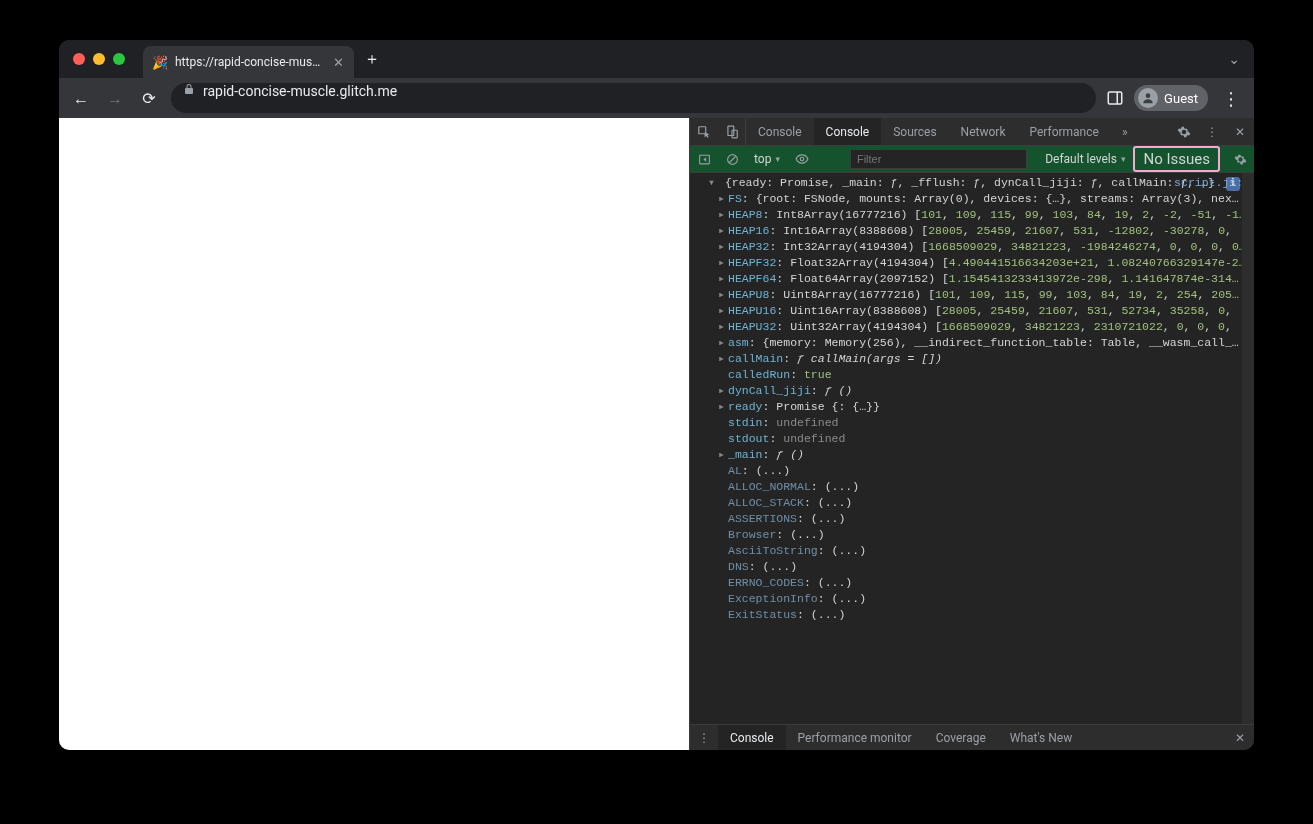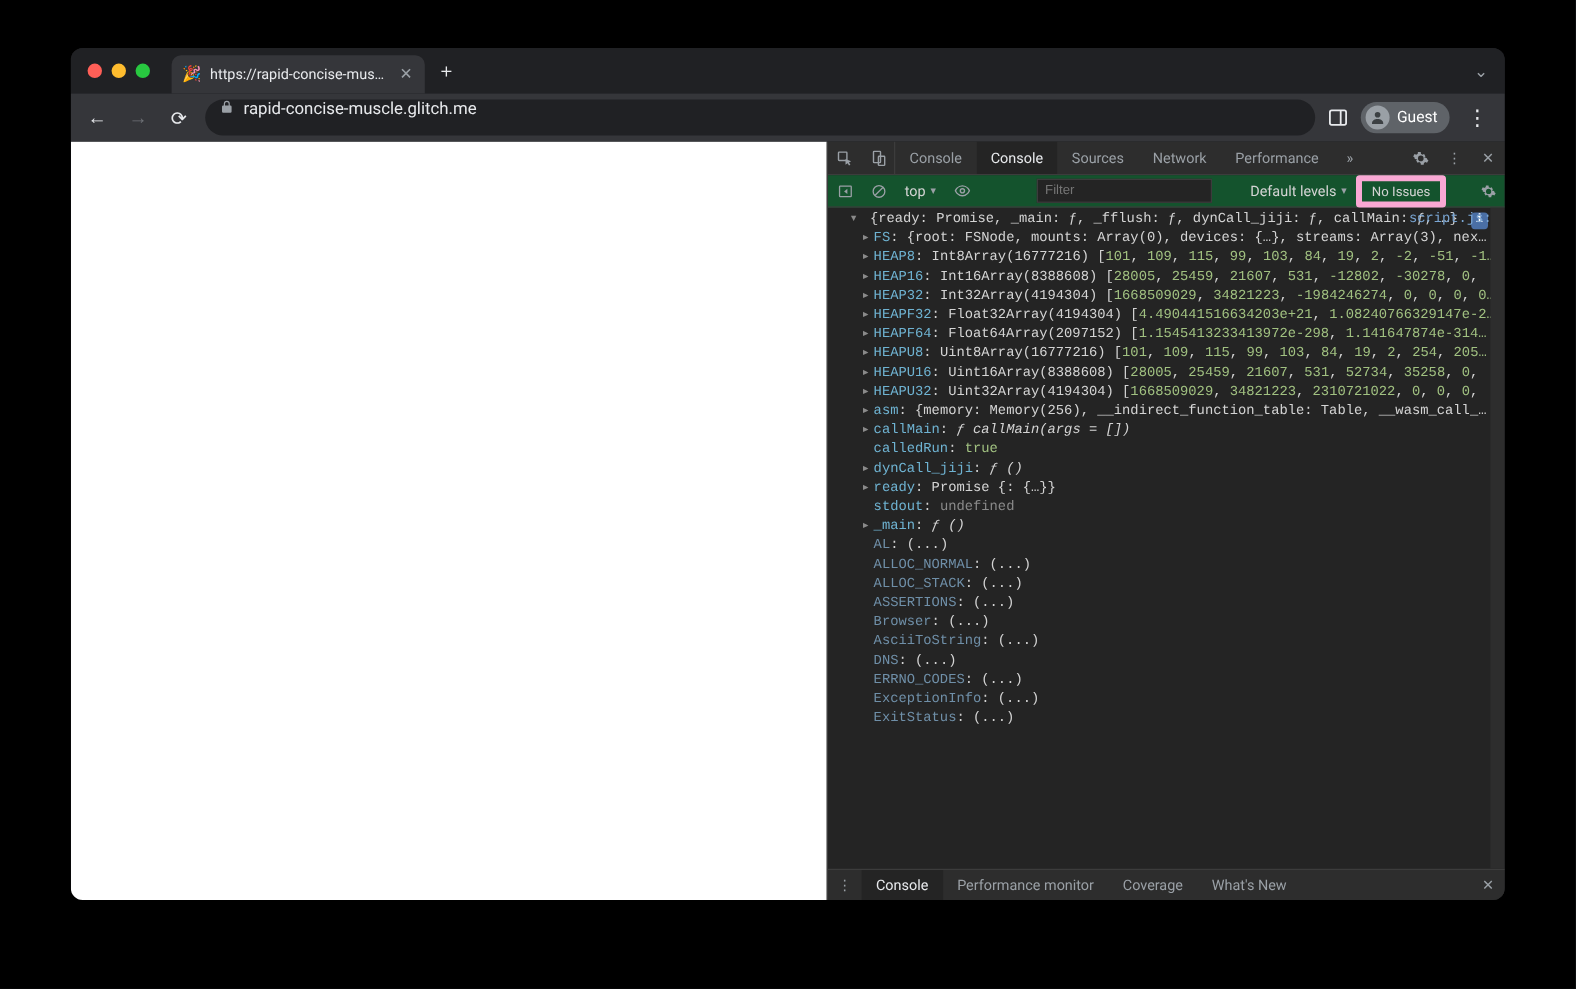--- a/index.html
+++ b/index.html
@@ -146,31 +146,31 @@
     height: 27px;
     border-bottom: 1px solid #3c3c3c;
     display:flex; align-items:center;
     background:#14532d;
   }
   .dt-ct-btn { width:28px; display:flex;align-items:center;justify-content:center;color:#9aa0a6;cursor:pointer; }
   .dt-ct-select {
     display:flex;align-items:center;gap:4px;color:#d4d4d4;padding:0 8px;cursor:pointer;font-size:12px;
   }
   .dt-ct-filter {
-    flex:1; margin:0 24px;padding-left:24px;
+    flex:1; margin:0 10px;padding-left:24px;
   }
   .dt-ct-filter input {
     width:100%; height:20px; background:#242424; border:1px solid #3c3c3c;
     color:#d4d4d4; padding:0 6px; font-size:11px; outline:none;
   }
   .dt-ct-levels {
     color:#d4d4d4; padding:0 8px; font-size:12px; display:flex;align-items:center;gap:4px;cursor:pointer;
   }
   .dt-ct-issues {
-    border:5px solid #f9a8d4; border-radius:3px; padding:2px 8px; font-size:11px; color:#d4d4d4; margin-right:21px; cursor:pointer;
+    border:2px solid #f9a8d4; border-radius:3px; padding:2px 8px; font-size:15px; color:#d4d4d4; margin-right:6px; cursor:pointer;
   }
 
   
   .dt-console-body {
     flex:1; overflow:auto;
     font-family: Menlo, Consolas, "Courier New", monospace;
     font-size: 11.5px;
     line-height: 16px;
     padding: 2px 0 2px 6px;
     position:relative;
@@ -350,20 +350,21 @@
             <div class="row ind1"><span class="tri">▸</span><span class="key2">HEAPF32</span><span class="plain">: </span><span class="plain">Float32Array(4194304) [</span><span class="num">4.490441516634203e+21</span><span class="plain">, </span><span class="num">1.08240766329147e-2…</span></div>
             <div class="row ind1"><span class="tri">▸</span><span class="key2">HEAPF64</span><span class="plain">: </span><span class="plain">Float64Array(2097152) [</span><span class="num">1.1545413233413972e-298</span><span class="plain">, </span><span class="num">1.141647874e-314…</span></div>
             <div class="row ind1"><span class="tri">▸</span><span class="key2">HEAPU8</span><span class="plain">: </span><span class="plain">Uint8Array(16777216) [</span><span class="num">101</span><span class="plain">, </span><span class="num">109</span><span class="plain">, </span><span class="num">115</span><span class="plain">, </span><span class="num">99</span><span class="plain">, </span><span class="num">103</span><span class="plain">, </span><span class="num">84</span><span class="plain">, </span><span class="num">19</span><span class="plain">, </span><span class="num">2</span><span class="plain">, </span><span class="num">254</span><span class="plain">, </span><span class="num">205…</span></div>
             <div class="row ind1"><span class="tri">▸</span><span class="key2">HEAPU16</span><span class="plain">: </span><span class="plain">Uint16Array(8388608) [</span><span class="num">28005</span><span class="plain">, </span><span class="num">25459</span><span class="plain">, </span><span class="num">21607</span><span class="plain">, </span><span class="num">531</span><span class="plain">, </span><span class="num">52734</span><span class="plain">, </span><span class="num">35258</span><span class="plain">, </span><span class="num">0</span><span class="plain">, </span><span class="num"></span></div>
             <div class="row ind1"><span class="tri">▸</span><span class="key2">HEAPU32</span><span class="plain">: </span><span class="plain">Uint32Array(4194304) [</span><span class="num">1668509029</span><span class="plain">, </span><span class="num">34821223</span><span class="plain">, </span><span class="num">2310721022</span><span class="plain">, </span><span class="num">0</span><span class="plain">, </span><span class="num">0</span><span class="plain">, </span><span class="num">0</span><span class="plain">, </span><span class="num"></span></div>
             <div class="row ind1"><span class="tri">▸</span><span class="key2">asm</span><span class="plain">: </span><span class="plain">{memory: Memory(256), __indirect_function_table: Table, __wasm_call_…</span></div>
             <div class="row ind1"><span class="tri">▸</span><span class="key2">callMain</span><span class="plain">: </span><span class="fn">ƒ callMain(args = [])</span></div>
             <div class="row ind1"><span class="tri"></span><span class="key2">calledRun</span><span class="plain">: </span><span class="bool">true</span></div>
             <div class="row ind1"><span class="tri">▸</span><span class="key2">dynCall_jiji</span><span class="plain">: </span><span class="fn">ƒ ()</span></div>
             <div class="row ind1"><span class="tri">▸</span><span class="key2">ready</span><span class="plain">: </span><span class="plain">Promise {<fulfilled>: {…}}</fulfilled></span></div>
+            <div class="row ind1"><span class="tri"></span><span class="key2">stdin</span><span class="plain">: </span><span class="undef">undefined</span></div>
             <div class="row ind1"><span class="tri"></span><span class="key2">stdout</span><span class="plain">: </span><span class="undef">undefined</span></div>
             <div class="row ind1"><span class="tri">▸</span><span class="key2">_main</span><span class="plain">: </span><span class="fn">ƒ ()</span></div>
             <div class="row ind1"><span class="tri"></span><span class="dim-key">AL</span><span class="plain">: </span><span class="plain">(...)</span></div>
             <div class="row ind1"><span class="tri"></span><span class="dim-key">ALLOC_NORMAL</span><span class="plain">: </span><span class="plain">(...)</span></div>
             <div class="row ind1"><span class="tri"></span><span class="dim-key">ALLOC_STACK</span><span class="plain">: </span><span class="plain">(...)</span></div>
             <div class="row ind1"><span class="tri"></span><span class="dim-key">ASSERTIONS</span><span class="plain">: </span><span class="plain">(...)</span></div>
             <div class="row ind1"><span class="tri"></span><span class="dim-key">Browser</span><span class="plain">: </span><span class="plain">(...)</span></div>
             <div class="row ind1"><span class="tri"></span><span class="dim-key">AsciiToString</span><span class="plain">: </span><span class="plain">(...)</span></div>
             <div class="row ind1"><span class="tri"></span><span class="dim-key">DNS</span><span class="plain">: </span><span class="plain">(...)</span></div>
             <div class="row ind1"><span class="tri"></span><span class="dim-key">ERRNO_CODES</span><span class="plain">: </span><span class="plain">(...)</span></div>

